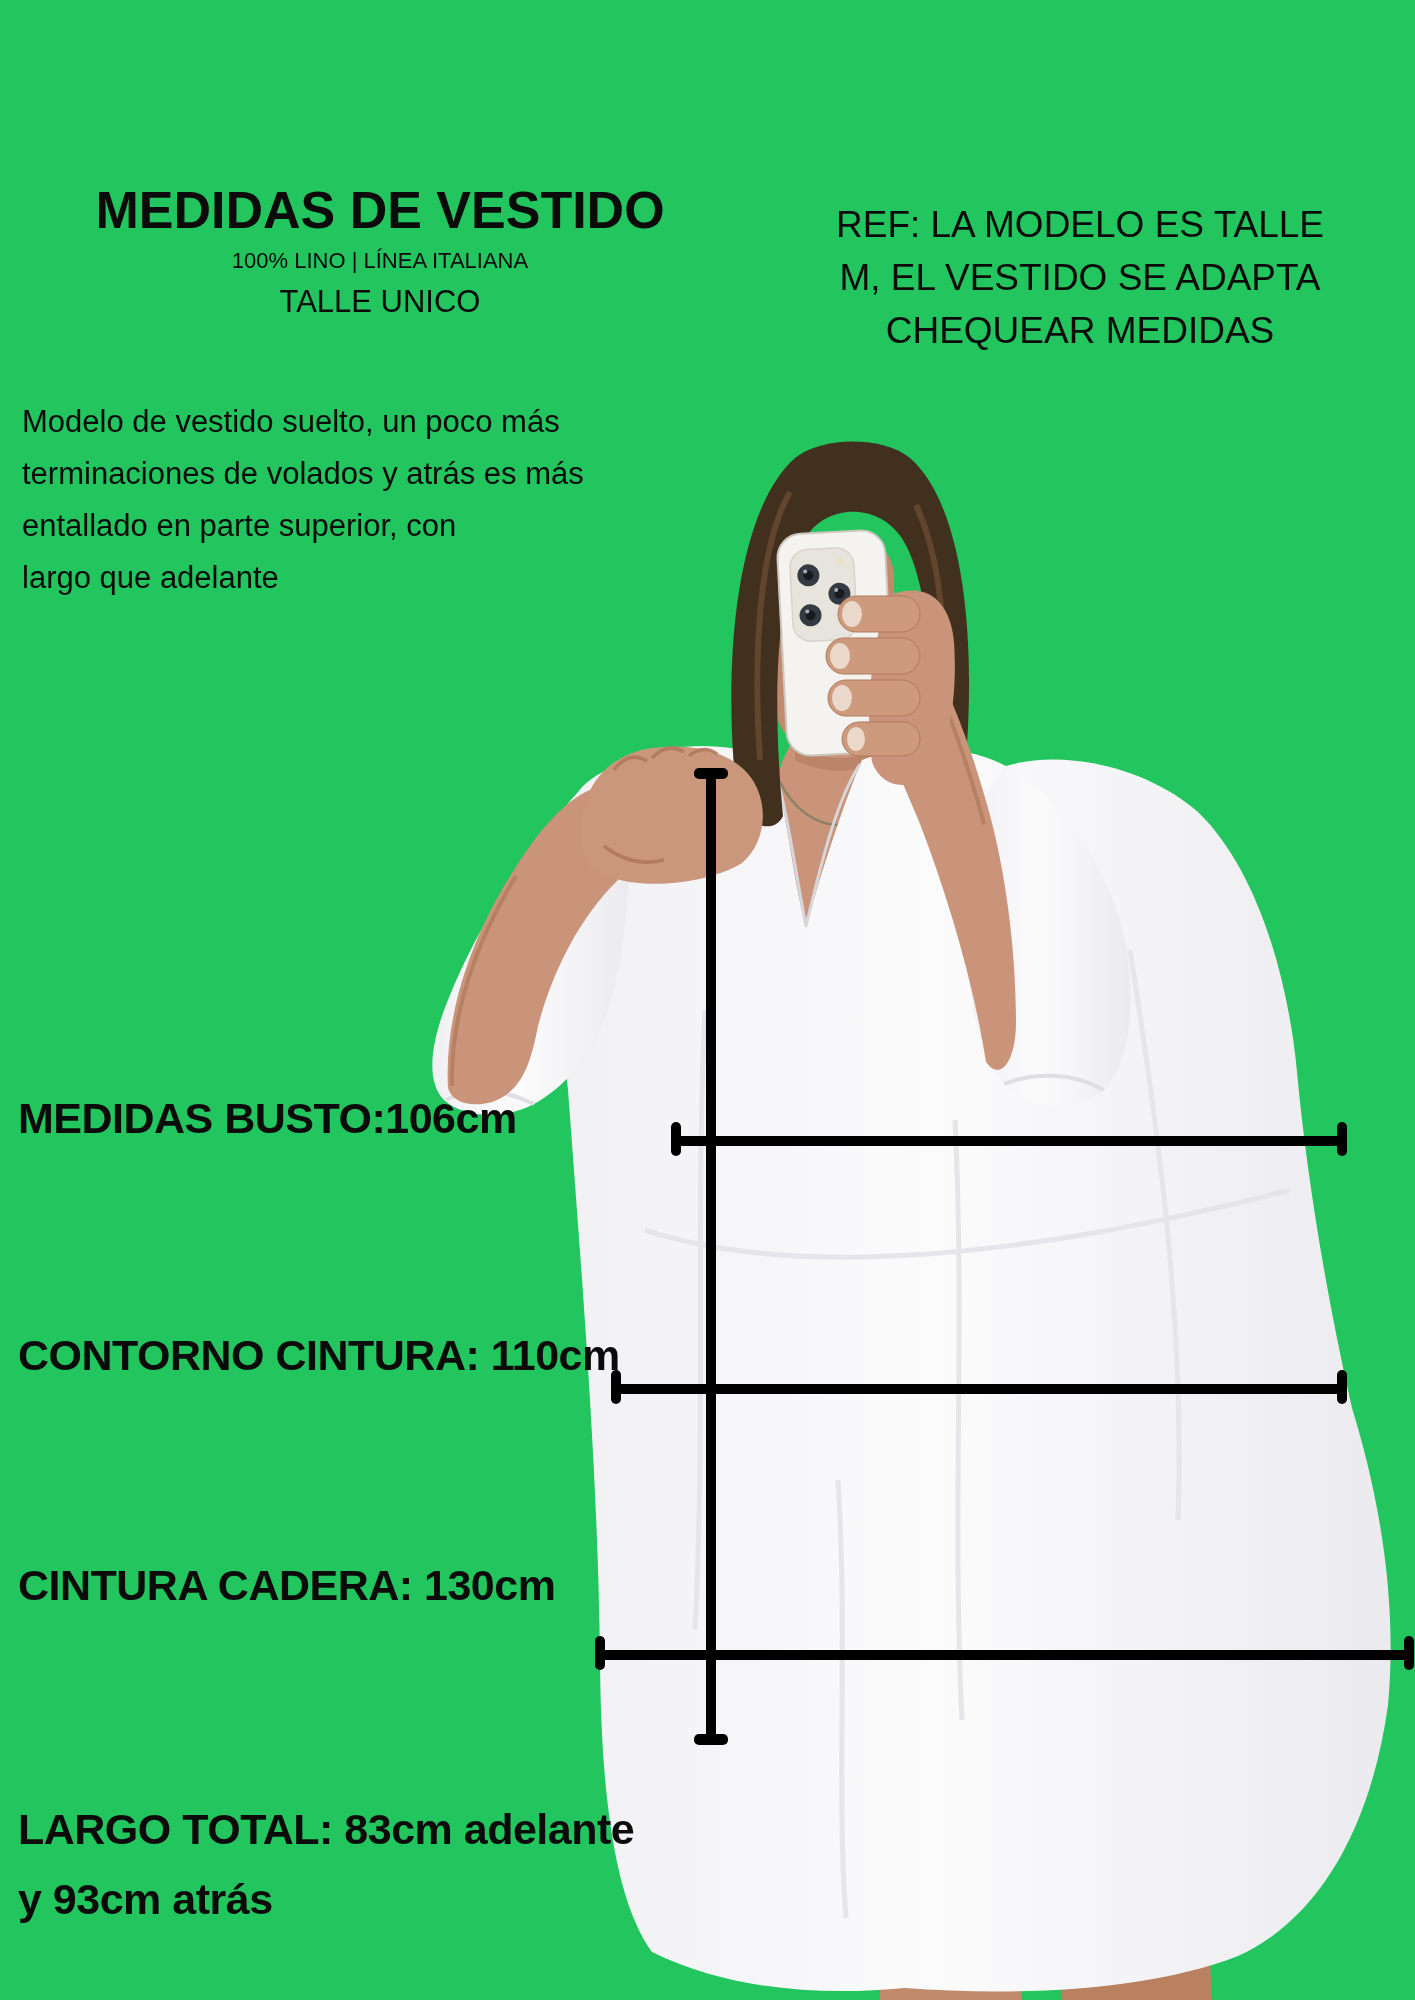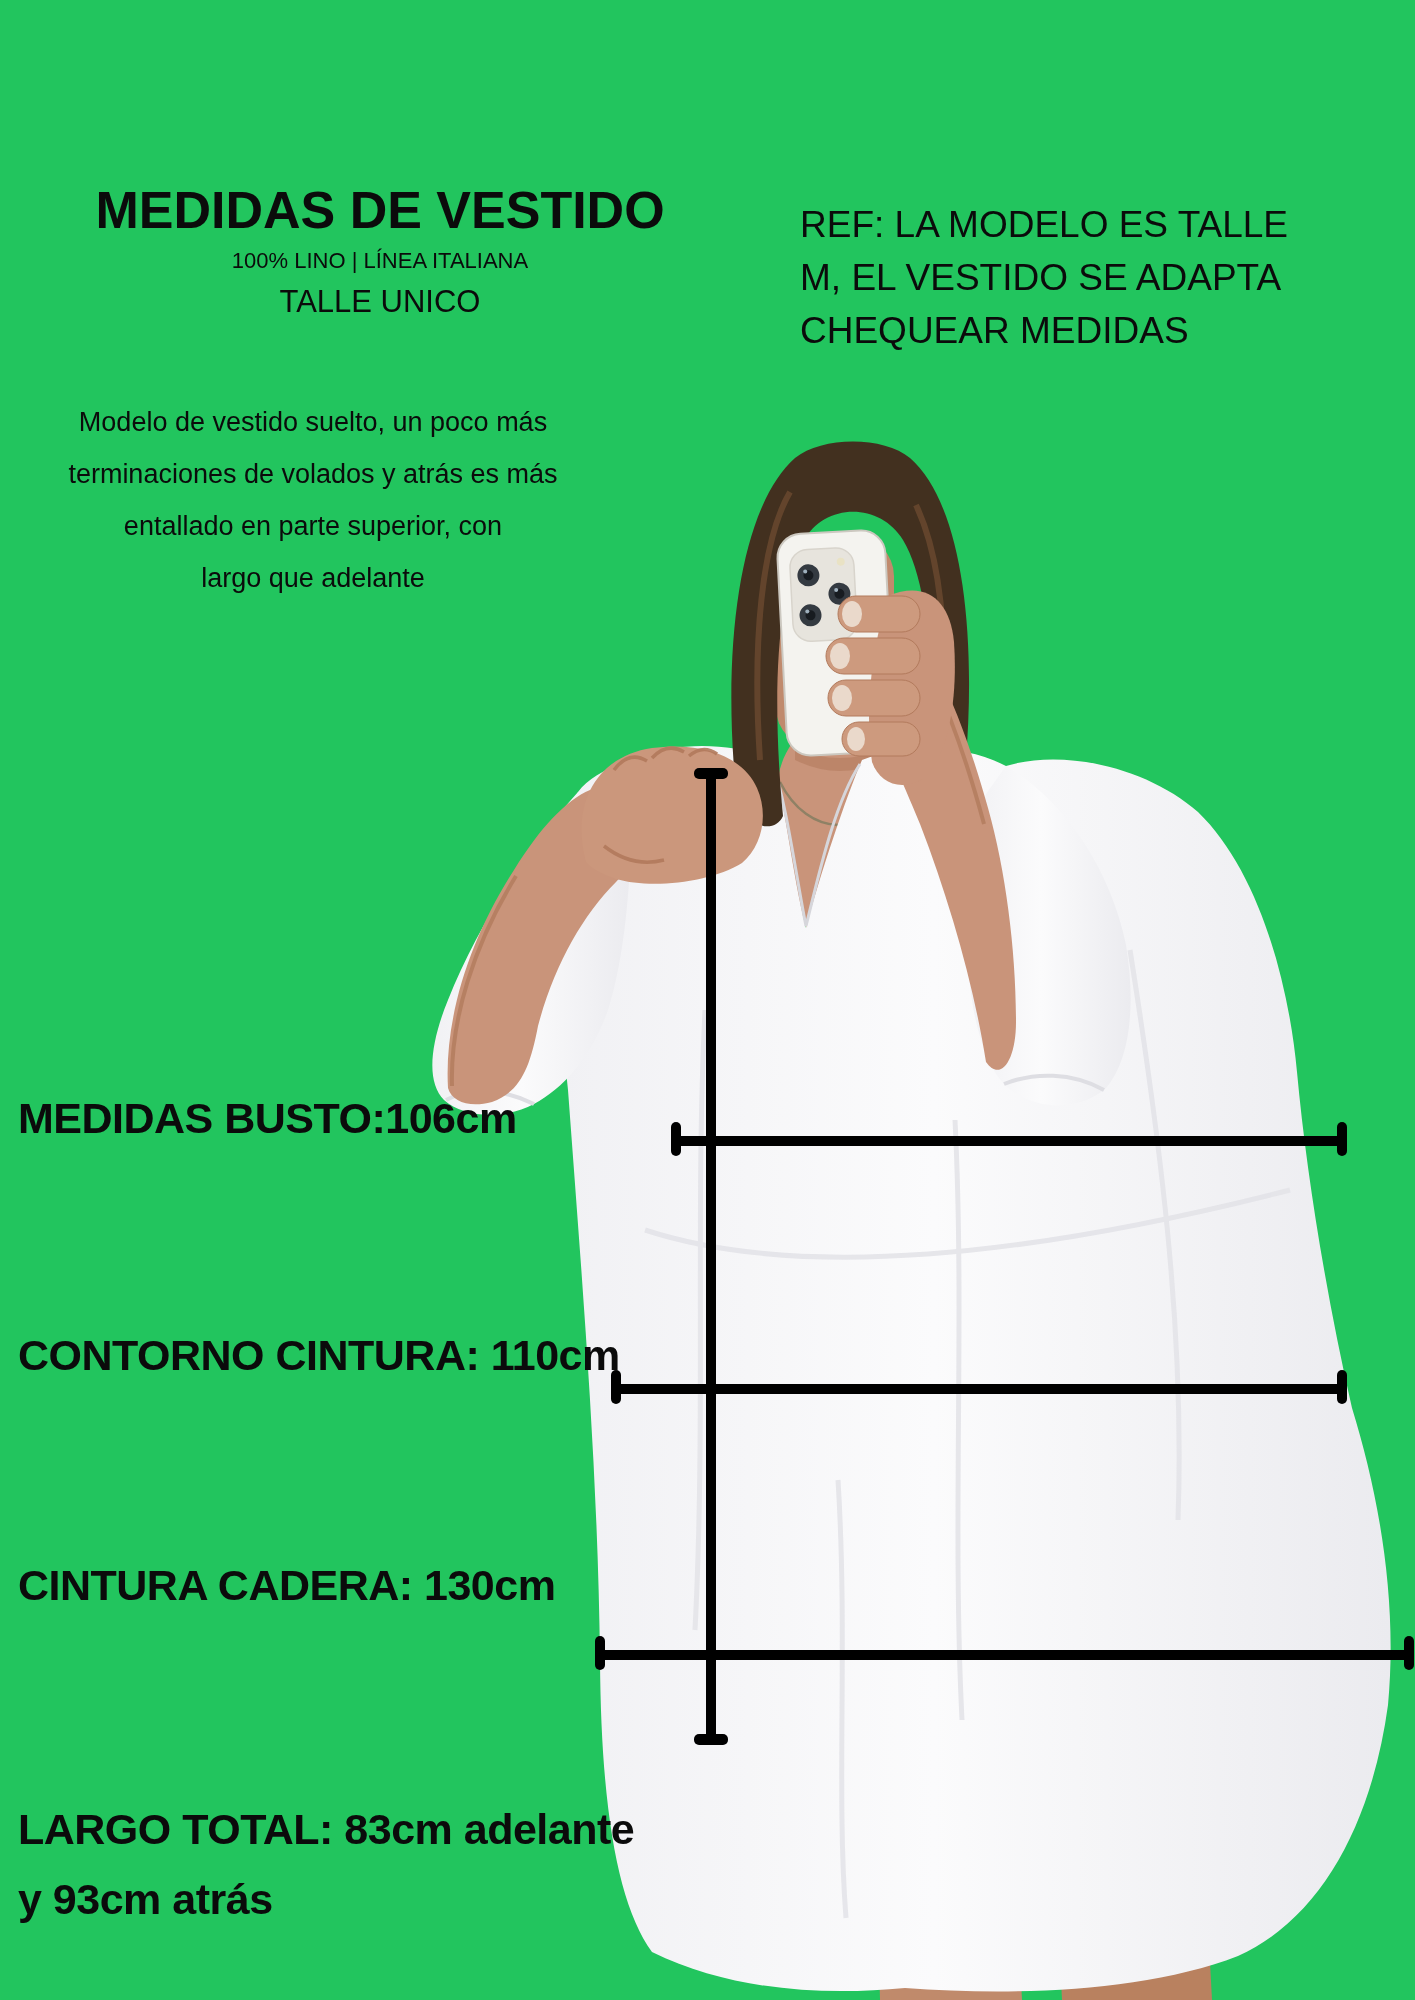--- a/index.html
+++ b/index.html
@@ -7,22 +7,22 @@
   .canvas{position:relative;width:1415px;height:2000px;background:#22c55e;overflow:hidden;}
   .abs{position:absolute;}
 
   
   .title-block{left:40px;top:180px;width:680px;text-align:center;}
   .main-title{font-size:52px;font-weight:700;letter-spacing:0px;line-height:60px;}
   .subtitle{font-size:22px;line-height:42px;}
   .subtitle2{font-size:31px;line-height:40px;}
 
   
-  .desc-block{left:22px;top:396px;width:582px;text-align:center;font-size:27px;line-height:52px;}
-  .ref-block{left:800px;top:198px;width:560px;font-size:37px;line-height:53px;}
+  .desc-block{left:22px;top:396px;width:582px;text-align:left;font-size:31px;line-height:52px;}
+  .ref-block{left:800px;top:198px;width:560px;text-align:center;font-size:37px;line-height:53px;}
 
   
   .mlabel{font-weight:700;font-size:43px;letter-spacing:-0.5px;white-space:nowrap;}
   .lbl-bust{left:18px;top:1094px;}
   .lbl-waist{left:18px;top:1331px;}
   .lbl-hip{left:18px;top:1561px;}
   .lbl-length{left:18px;top:1794px;line-height:70px;}
 
   
   .bar-h{position:absolute;height:10px;background:#000;border-radius:5px;}

